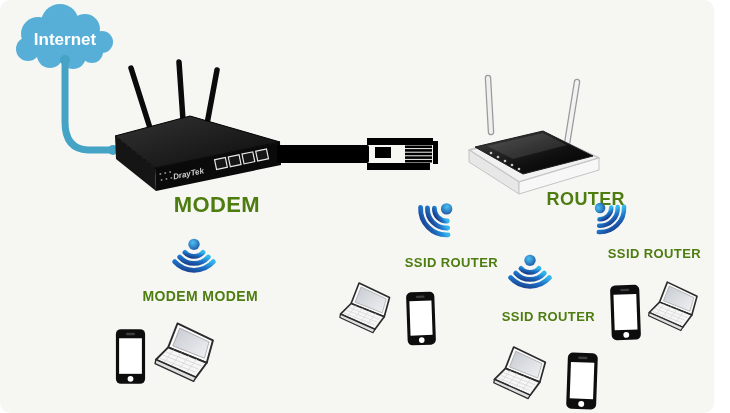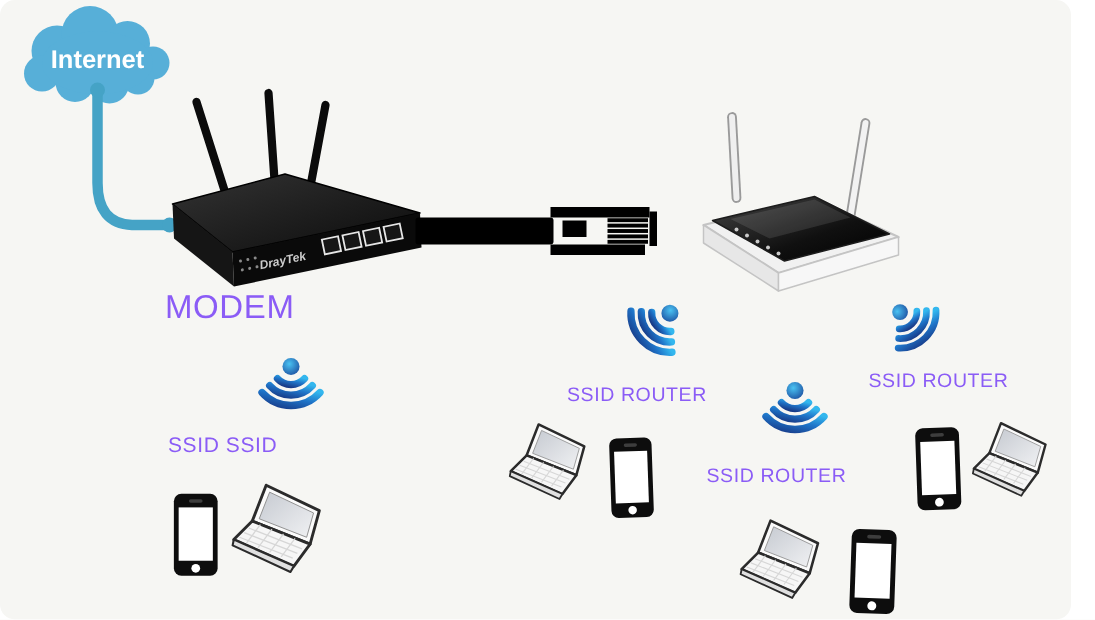--- a/index.html
+++ b/index.html
@@ -2,21 +2,21 @@
 <html><head>
 <meta charset="utf-8">
 <style>
   html,body { margin:0; padding:0; background:#ffffff; font-family:"Liberation Sans", sans-serif; }
   .stage {
     position:relative; width:714px; height:413px;
     background:#f6f6f3; border-radius:10px; overflow:hidden;
   }
   .abs { position:absolute; }
   .lbl {
-    position:absolute; color:#8b5cf6; font-weight:normal; text-align:left;
+    position:absolute; color:#4d7c0f; font-weight:bold; text-align:right;
     letter-spacing:.4px; line-height:1.1; user-select:none;
   }
   .lbl-modem   { left:110px; top:193px; width:150px; font-size:22px; }
   .lbl-router  { left:495px; top:190px; width:130px; font-size:18px; }
   .lbl-ssid    { font-size:13px; }
   .lbl-ssid-modem        { left:112px; top:289px; width:146px; font-size:14px; }
   .lbl-ssid-router-left  { left:378px; top:256px; width:120px; }
   .lbl-ssid-router-mid   { left:471px; top:310px; width:124px; }
   .lbl-ssid-router-right { left:579px; top:247px; width:122px; }
   .rot45  { transform:rotate(45deg); }
@@ -134,20 +134,21 @@
     <g fill="#c9c9c9">
       <circle cx="36" cy="87" r="1.3"></circle>
         <circle cx="43" cy="91" r="1.3"></circle>
       <circle cx="50" cy="95" r="1.3"></circle>
         <circle cx="57" cy="99" r="1.3"></circle>
       <circle cx="64" cy="103" r="1.3"></circle>
     </g>
   </svg>
 
   <div class="lbl lbl-modem">MODEM</div>
+  <div class="lbl lbl-router">ROUTER</div>
 
   <svg class="abs" style="left:168px; top:236px;" width="52" height="41" viewBox="0 0 64 50">
     <circle cx="32" cy="10" r="7" fill="url(#wifiDot)"></circle>
     <g fill="none" stroke="url(#wifiGrad)" stroke-width="6" stroke-linecap="round">
       <path d="M 20.9 20.0 A 15 15 0 0 0 43.1 20.0"></path>
       <path d="M 14.5 25.7 A 23.5 23.5 0 0 0 49.5 25.7"></path>
       <path d="M 8.2 31.4 A 32 32 0 0 0 55.8 31.4"></path>
     </g>
   </svg>
 
@@ -171,21 +172,21 @@
 
   <svg class="abs rotm45" style="left:584px; top:197px;" width="48" height="38" viewBox="0 0 64 50">
     <circle cx="32" cy="10" r="7" fill="url(#wifiDot)"></circle>
     <g fill="none" stroke="url(#wifiGrad)" stroke-width="6" stroke-linecap="round">
       <path d="M 20.9 20.0 A 15 15 0 0 0 43.1 20.0"></path>
       <path d="M 14.5 25.7 A 23.5 23.5 0 0 0 49.5 25.7"></path>
       <path d="M 8.2 31.4 A 32 32 0 0 0 55.8 31.4"></path>
     </g>
   </svg>
 
-  <div class="lbl lbl-ssid lbl-ssid-modem">SSID SSID</div>
+  <div class="lbl lbl-ssid lbl-ssid-modem">MODEM MODEM</div>
   <div class="lbl lbl-ssid lbl-ssid-router-left">SSID ROUTER</div>
   <div class="lbl lbl-ssid lbl-ssid-router-mid">SSID ROUTER</div>
   <div class="lbl lbl-ssid lbl-ssid-router-right">SSID ROUTER</div>
 
   <svg class="abs" style="left:115px; top:328px;" width="31" height="57" viewBox="0 0 34 62">
     <rect x="1" y="1" width="32" height="60" rx="5.5" fill="#0d0d0d"></rect>
     <rect x="4.5" y="11" width="25" height="39" fill="#ffffff"></rect>
     <rect x="12" y="5" width="10" height="2.6" rx="1.3" fill="#3d3d3d"></rect>
     <circle cx="17" cy="55.5" r="3.2" fill="#ffffff"></circle>
   </svg>

